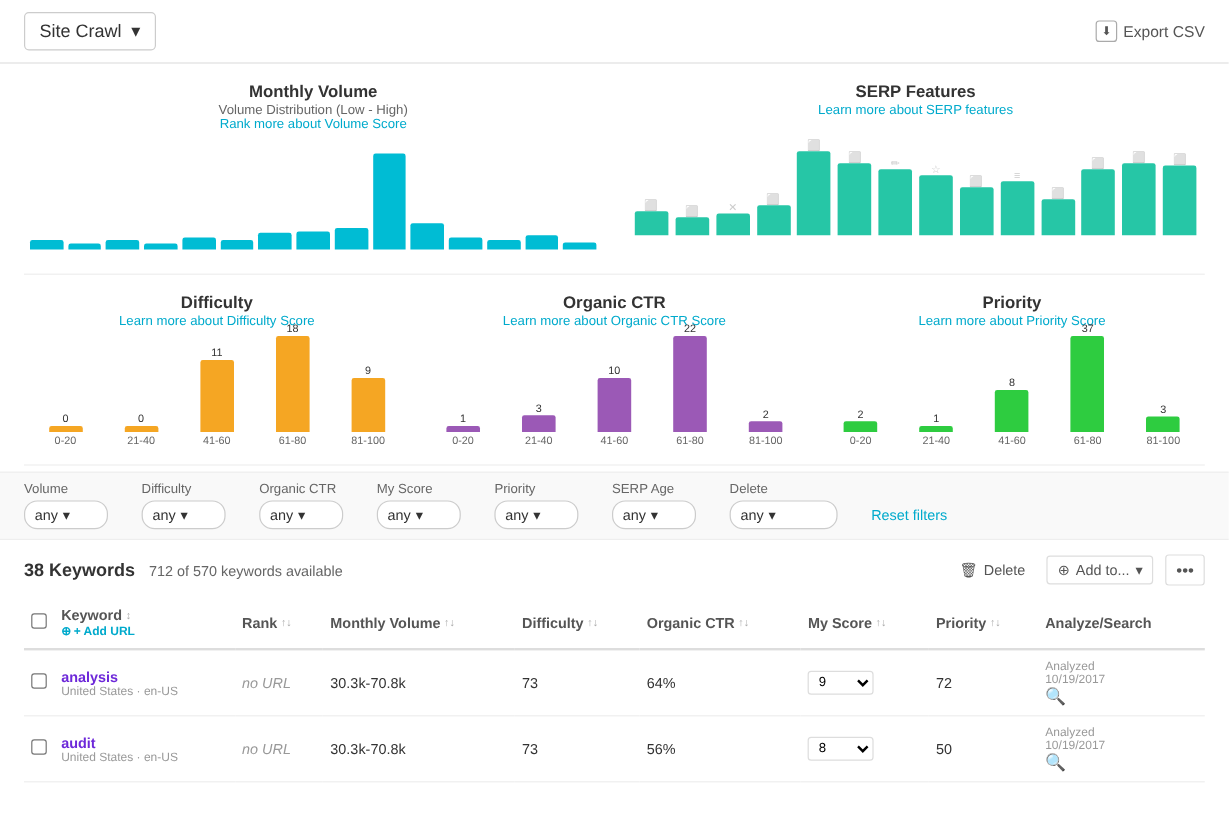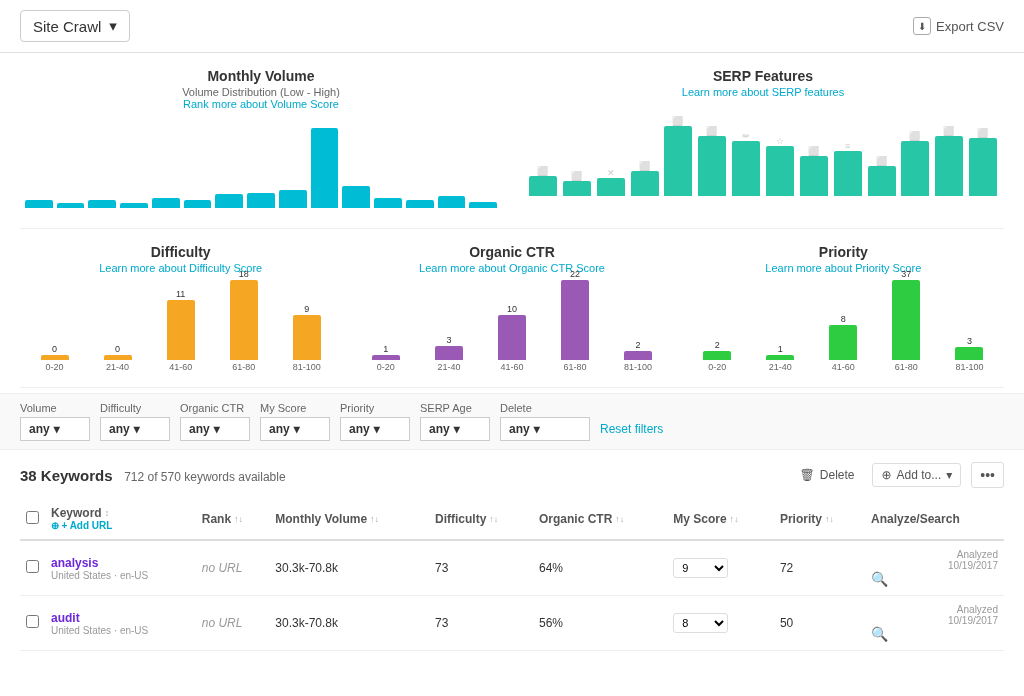--- a/index.html
+++ b/index.html
@@ -120,44 +120,43 @@
       border: none;
     }
 
     .filters-section {
       padding: 8px 20px;
       background: #f9f9f9;
       border-top: 1px solid #eee;
       border-bottom: 1px solid #eee;
       display: flex;
       align-items: center;
-      gap: 10px;
+      gap: 28px;
       flex-wrap: wrap;
     }
     .filter-group {
       display: flex;
       flex-direction: column;
       gap: 3px;
     }
     .filter-label {
       font-size: 11px;
       color: #666;
     }
     .filter-select {
       border: 1px solid #ccc;
-      border-radius: 0;
+      border-radius: 11px;
       padding: 4px 8px;
       font-size: 12px;
       background: #fff;
       cursor: pointer;
       display: flex;
       align-items: center;
       gap: 4px;
       min-width: 70px;
-      font-weight: bold;
     }
     .reset-filters {
       color: #00aacc;
       font-size: 12px;
       cursor: pointer;
       margin-top: 14px;
     }
 
     .keywords-section {
       padding: 12px 20px;
@@ -249,21 +248,21 @@
       color: #00aacc;
       font-size: 10px;
       cursor: pointer;
       display: flex;
       align-items: center;
       gap: 2px;
     }
     .analyzed-text {
       font-size: 10px;
       color: #999;
-      text-align: right;
+      text-align: left;
     }
     .search-icon-btn {
       cursor: pointer;
       color: #aaa;
       font-size: 14px;
     }
     .my-score-select {
       border: 1px solid #ddd;
       border-radius: 3px;
       padding: 2px 4px;

